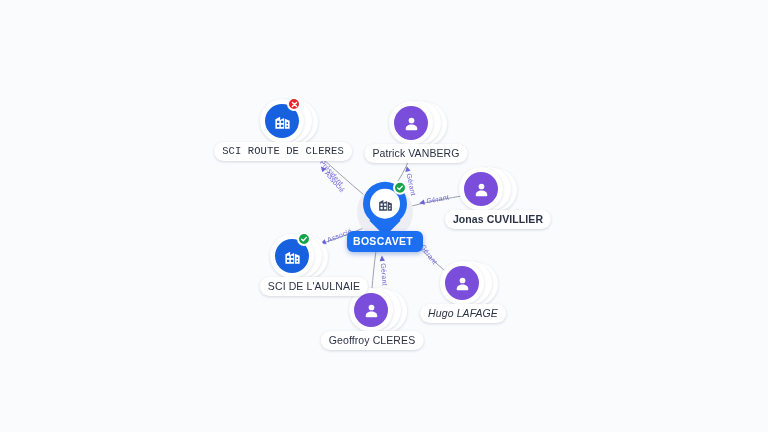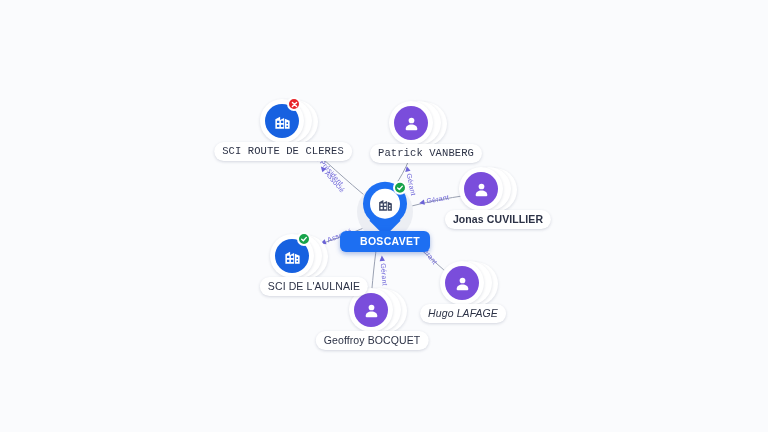--- a/index.html
+++ b/index.html
@@ -93,21 +93,21 @@
     box-shadow: 0 1px 3px rgba(40,50,90,.18);
     letter-spacing: .1px;
   }
   .name-pill.primary {
     background: #1d6ff2;
     color: #ffffff;
     font-size: 10.5px;
     font-weight: bold;
     letter-spacing: .3px;
     border-radius: 6px;
-    padding: 4px 10px 5px 20px;
+    padding: 4px 10px 5px 6px;
     box-shadow: 0 2px 5px rgba(20,70,180,.35);
   }
 
   
   .badge {
     position: absolute;
     width: 14px;
     height: 14px;
     border-radius: 50%;
     border: 2px solid #ffffff;
@@ -239,21 +239,21 @@
         <div class="card c2"></div>
         <div class="card c1"></div>
         <div class="avatar person">
           <svg width="19" height="19" viewBox="0 0 24 24" aria-hidden="true">
             <circle cx="12" cy="8.2" r="3.6" fill="#ffffff"></circle>
             <path fill="#ffffff" d="M4.6 19.4c0-4 3.3-6 7.4-6s7.4 2 7.4 6c0 .6-.5 1-1.1 1H5.7c-.6 0-1.1-.4-1.1-1z"></path>
           </svg>
         </div>
       </div>
     </div>
-    <div class="name-pill" style="left:14px; top:20px;font-family:Liberation Mono, monospace;">Patrick VANBERG</div>
+    <div class="name-pill" style="left:4px; top:20px;">Patrick VANBERG</div>
   </div>
 
   <div class="node" style="left:482px; top:190px;">
     <div class="node-inner">
       <div class="stack">
         <div class="card c3"></div>
         <div class="card c2"></div>
         <div class="card c1"></div>
         <div class="avatar person">
           <svg width="19" height="19" viewBox="0 0 24 24" aria-hidden="true">
@@ -290,21 +290,21 @@
         <div class="card c2"></div>
         <div class="card c1"></div>
         <div class="avatar person">
           <svg width="19" height="19" viewBox="0 0 24 24" aria-hidden="true">
             <circle cx="12" cy="8.2" r="3.6" fill="#ffffff"></circle>
             <path fill="#ffffff" d="M4.6 19.4c0-4 3.3-6 7.4-6s7.4 2 7.4 6c0 .6-.5 1-1.1 1H5.7c-.6 0-1.1-.4-1.1-1z"></path>
           </svg>
         </div>
       </div>
     </div>
-    <div class="name-pill" style="left:0px; top:20px;">Geoffroy BOCQUET</div>
+    <div class="name-pill" style="left:0px; top:20px;">Geoffroy CLERES</div>
   </div>
 
   <div class="node" style="left:293px; top:257px;">
     <div class="node-inner">
       <div class="stack">
         <div class="card c3"></div>
         <div class="card c2"></div>
         <div class="card c1"></div>
         <div class="avatar company">
           <svg width="19" height="19" viewBox="0 0 24 24" aria-hidden="true">

